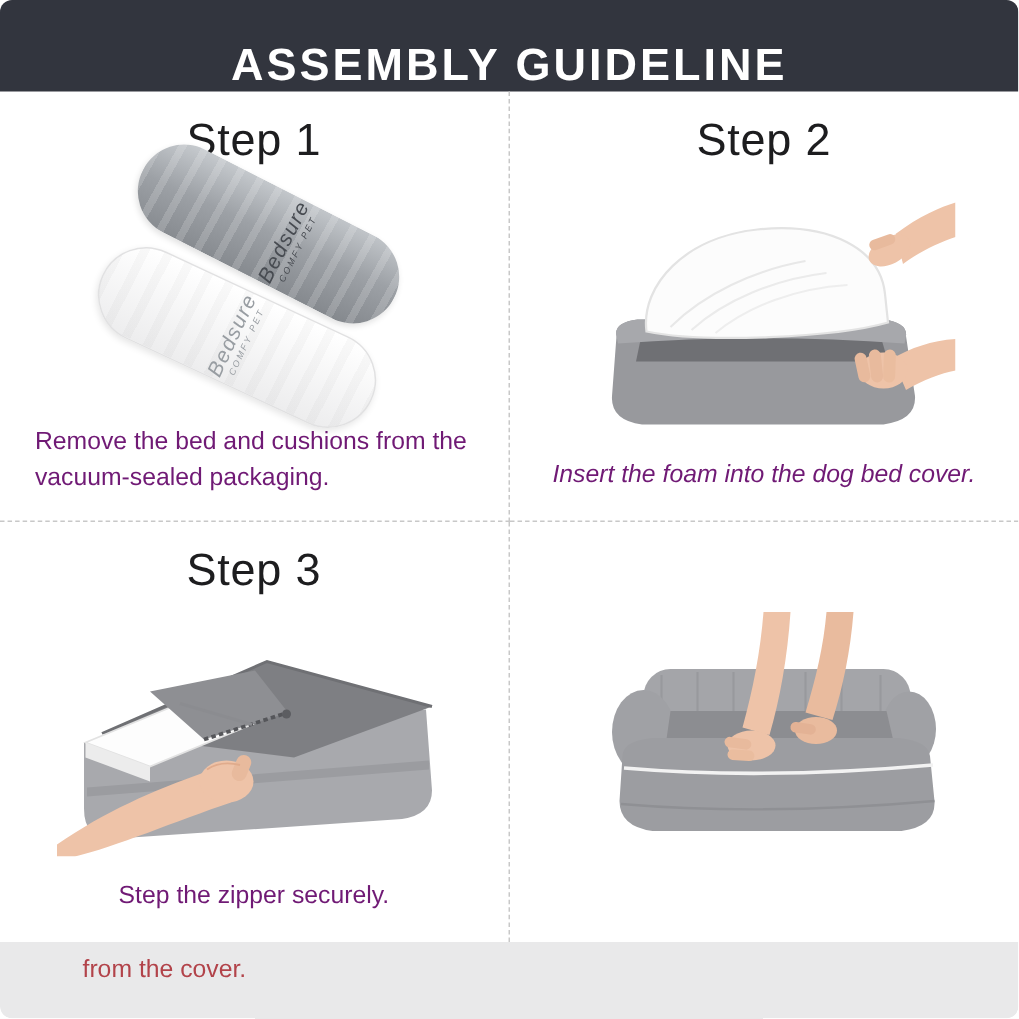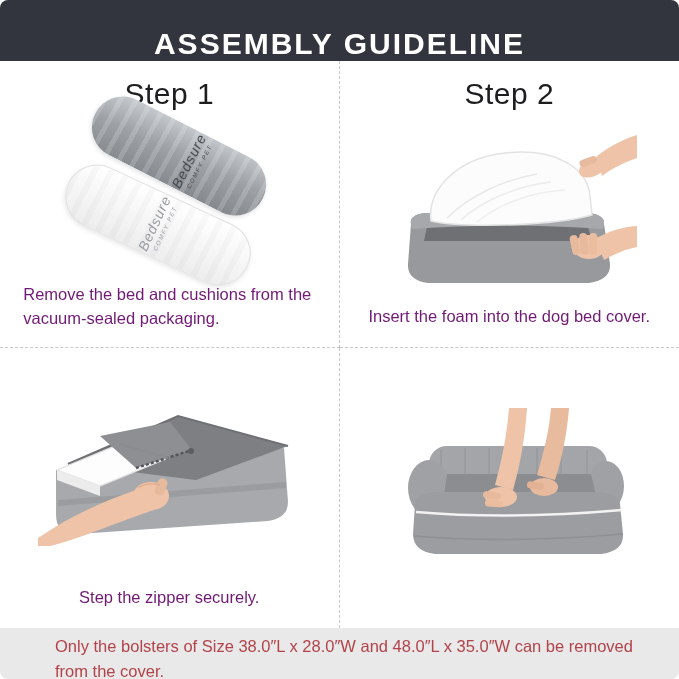--- a/index.html
+++ b/index.html
@@ -26,21 +26,21 @@
   .cell.col-left  { border-right:1px dashed #c8c8c8; }
   .cell.row-top   { border-bottom:1px dashed #c8c8c8; }
   .step-label {
     margin-top:16px; font-size:30px; font-weight:500; color:#1d1d1f; letter-spacing:.5px;
   }
   .illus-wrap { flex:1; width:100%; display:flex; align-items:center; justify-content:center; }
   .caption {
     margin:0 10px 18px; text-align:left; font-size:16.5px; line-height:1.45; color:#701a75;
   }
   .caption.w1 { max-width:292px; }
-  .caption.w2 { max-width:320px; }
+  .caption.w2 { max-width:320px;font-style:italic; }
   .caption.w3 { max-width:300px; }
   .caption.w4 { max-width:290px; }
   
   .illus1 { position:relative; width:220px; height:172px; }
   .roll {
     position:absolute; border-radius:33px;
   }
   .roll-gray {
     width:188px; height:62px; left:26px; top:14px; transform:rotate(27deg);
     background:
@@ -135,20 +135,21 @@
             <rect x="190" y="107" width="8" height="20" rx="4" fill="#e8ba9d" transform="rotate(-12 194 117)"></rect>
             <rect x="199" y="105" width="8" height="22" rx="4" fill="#e8ba9d" transform="rotate(-6 203 116)"></rect>
             <rect x="208" y="105" width="8" height="22" rx="4" fill="#eabd9f" transform="rotate(2 212 116)"></rect>
           </g>
         </svg>
       </div>
       <p class="caption w2">Insert the foam into the dog bed cover.</p>
     </section>
 
     <section class="cell col-left">
+      <h2 class="step-label">Step 3</h2>
       <div class="illus-wrap">
         <svg width="262" height="158" viewBox="0 0 262 158">
 
           <g>
             <path d="M18,82 L246,60 L250,114 Q250,130 230,133 L40,146 Q18,148 18,126 Z" fill="#a8a9ad"></path>
             <path d="M20,112 L248,94 L248,100 L20,118 Z" fill="#9b9ca0"></path>
 
             <path d="M30,76 L140,28 L250,58 L158,92 Z" fill="#7e7f83"></path>
             <path d="M30,76 L140,28 L250,58" fill="none" stroke="#6f7074" stroke-width="2"></path>
           </g>
@@ -197,17 +198,16 @@
             <ellipse cx="155" cy="79" rx="14" ry="9" fill="#e9bb9e"></ellipse>
             <rect x="138" y="74" width="17" height="7" rx="3.5" fill="#e3b295" transform="rotate(8 146 77)"></rect>
           </g>
         </svg>
       </div>
     </section>
 
   </main>
 
   <footer class="note">
-    <span>Only the bolsters of Size 38.0″L x 28.0″W and 48.0″L x 35.0″W can be removed</span>
     <span>from the cover.</span>
   </footer>
 
 </div>
 
 </body></html>

